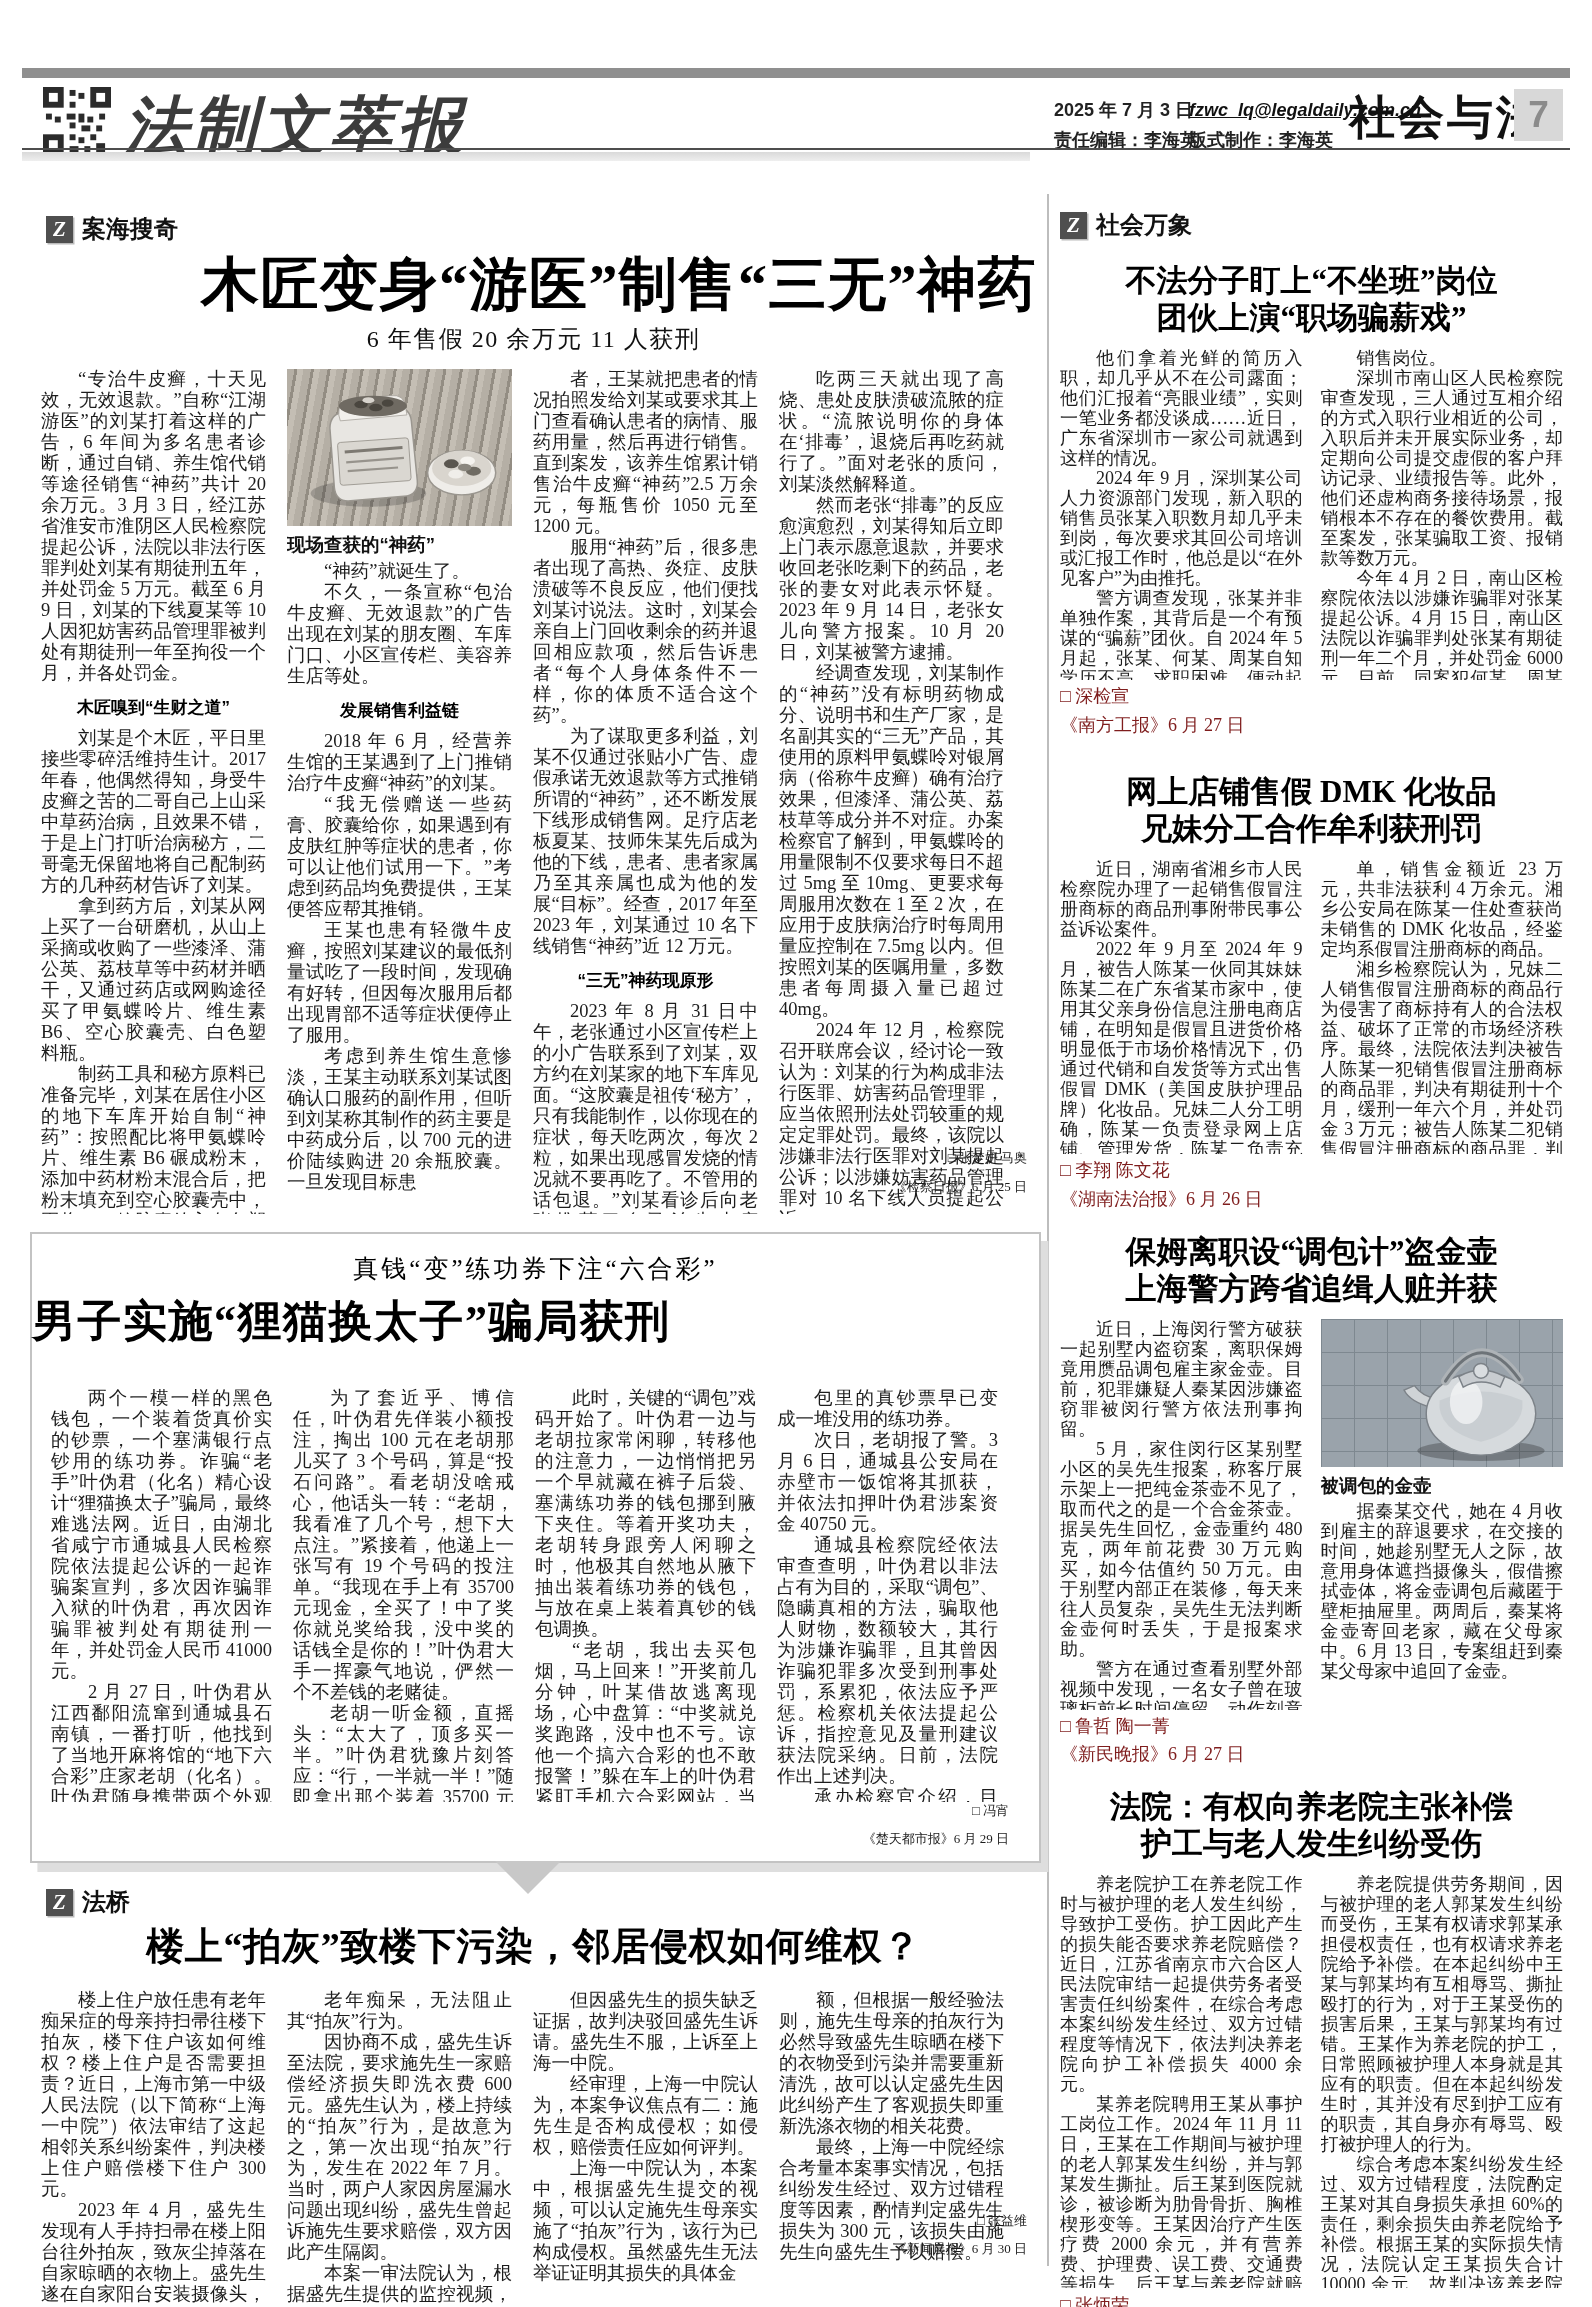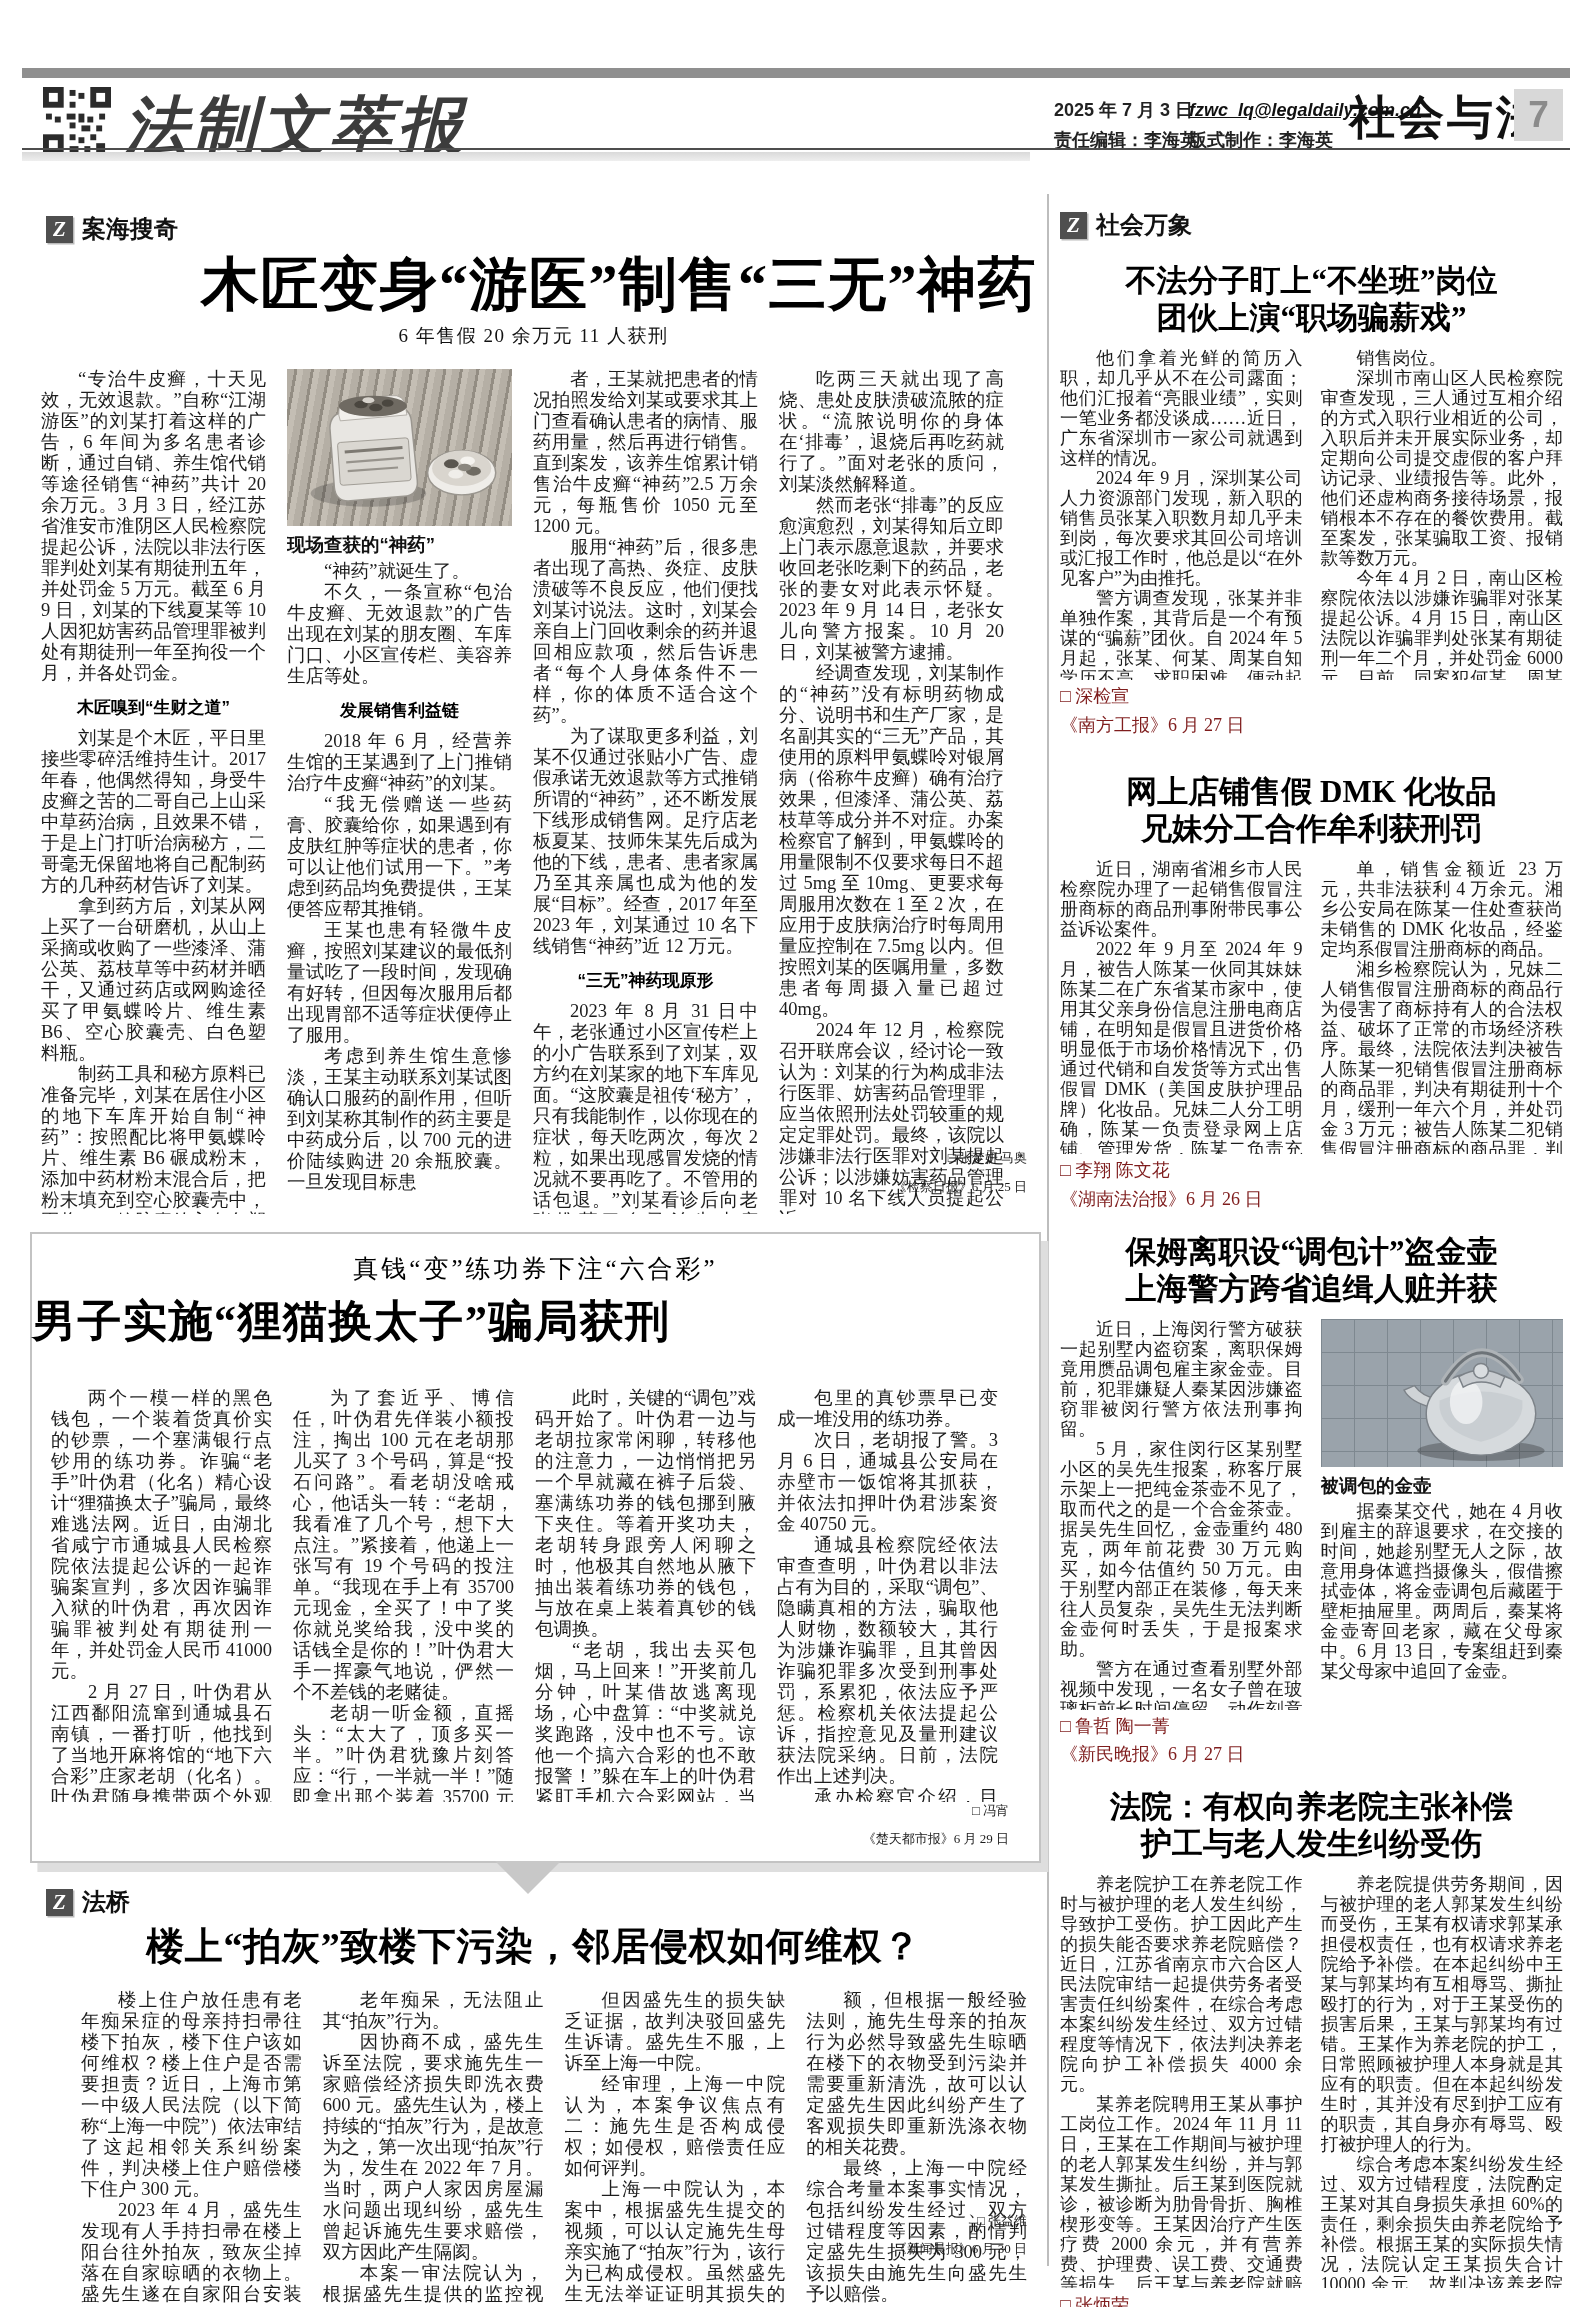--- a/index.html
+++ b/index.html
@@ -27,21 +27,21 @@
   
   .seclabel{position:absolute;display:flex;align-items:center;gap:9px;}
   .zicon{width:27px;height:27px;background:#4f4f4f;color:#fff;display:flex;align-items:center;
      justify-content:center;font-family:"Liberation Serif",serif;font-size:21px;font-weight:bold;
      font-style:italic;box-shadow:1.5px 1.5px 0 #bbb;}
   .seclabel .txt{font-family:"Liberation Sans",sans-serif;font-size:24px;font-weight:bold;color:#111;}
   
   .main-title{position:absolute;left:30px;top:246px;width:1007px;text-align:right;
      font-size:58px;font-weight:bold;letter-spacing:1.5px;color:#000;}
   .main-sub{position:absolute;left:30px;top:323px;width:1007px;text-align:center;
-     font-size:19px;color:#111;letter-spacing:1.5px;}
+     font-size:24px;color:#111;letter-spacing:1.5px;}
   
   .cols{position:absolute;display:flex;gap:21px;overflow:hidden;}
   .col{overflow:hidden;}
   .para{margin:0;text-indent:2em;font-size:18.5px;line-height:21px;text-align:justify;color:#1c1c1c;}
   .subhead{margin:12px 0 9px 0;text-align:center;font-family:"Liberation Sans",sans-serif;
      font-weight:bold;font-size:17px;color:#000;}
   .rail .para{font-size:18px;line-height:20px;}
   .byline{font-size:18px;text-align:left;margin:4.4px 10.4px 0 0;color:#7f1d1d;}
   .abs-byline{position:absolute;font-size:13px;color:#1c1c1c;text-align:right;}
   
@@ -225,21 +225,21 @@
     <div class="abs-byline" style="right:30px;bottom:13.3px;width:266px;">《楚天都市报》6 月 29 日</div>
     <div class="notch"></div>
   </div>
 
   <div class="seclabel" style="left:46px;top:1886px;position:absolute;">
     <div class="zicon">Z</div>
     <div class="txt">法桥</div>
   </div>
   <div class="fq-title">楼上“拍灰”致楼下污染，邻居侵权如何维权？</div>
   <div class="cols" style="left:41px;top:1990px;width:986px;height:314px;">
-    <div class="col" style="width:225px;height:314px;margin-left:40px;">
+    <div class="col" style="width:225px;height:314px;">
         <p class="para">楼上住户放任患有老年痴呆症的母亲持扫帚往楼下拍灰，楼下住户该如何维权？楼上住户是否需要担责？近日，上海市第一中级人民法院（以下简称“上海一中院”）依法审结了这起相邻关系纠纷案件，判决楼上住户赔偿楼下住户 300 元。</p>
         <p class="para">2023 年 4 月，盛先生发现有人手持扫帚在楼上阳台往外拍灰，致灰尘掉落在自家晾晒的衣物上。盛先生遂在自家阳台安装摄像头，经排查发现系楼上住户施先生家。经居委会工作人员联系，施先生称其母亲患有</p>
       </div>
     <div class="col" style="width:225px;height:314px;">
         <p class="para">老年痴呆，无法阻止其“拍灰”行为。</p>
         <p class="para">因协商不成，盛先生诉至法院，要求施先生一家赔偿经济损失即洗衣费 600 元。盛先生认为，楼上持续的“拍灰”行为，是故意为之，第一次出现“拍灰”行为，发生在 2022 年 7 月。当时，两户人家因房屋漏水问题出现纠纷，盛先生曾起诉施先生要求赔偿，双方因此产生隔阂。</p>
         <p class="para">本案一审法院认为，根据盛先生提供的监控视频，可以确认施先生母亲存在“拍灰”行为，</p>
       </div>
     <div class="col" style="width:225px;height:314px;">
         <p class="para">但因盛先生的损失缺乏证据，故判决驳回盛先生诉请。盛先生不服，上诉至上海一中院。</p>

